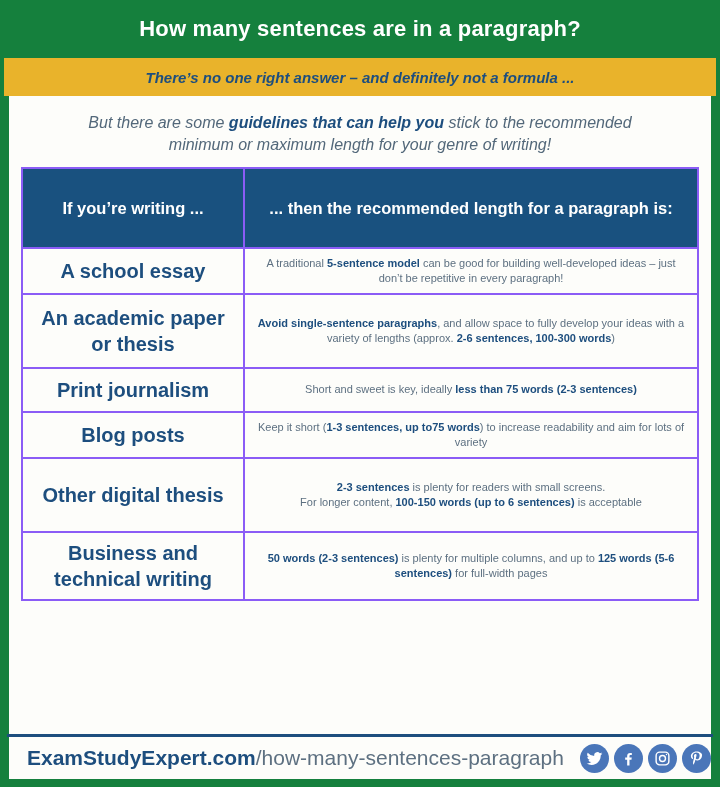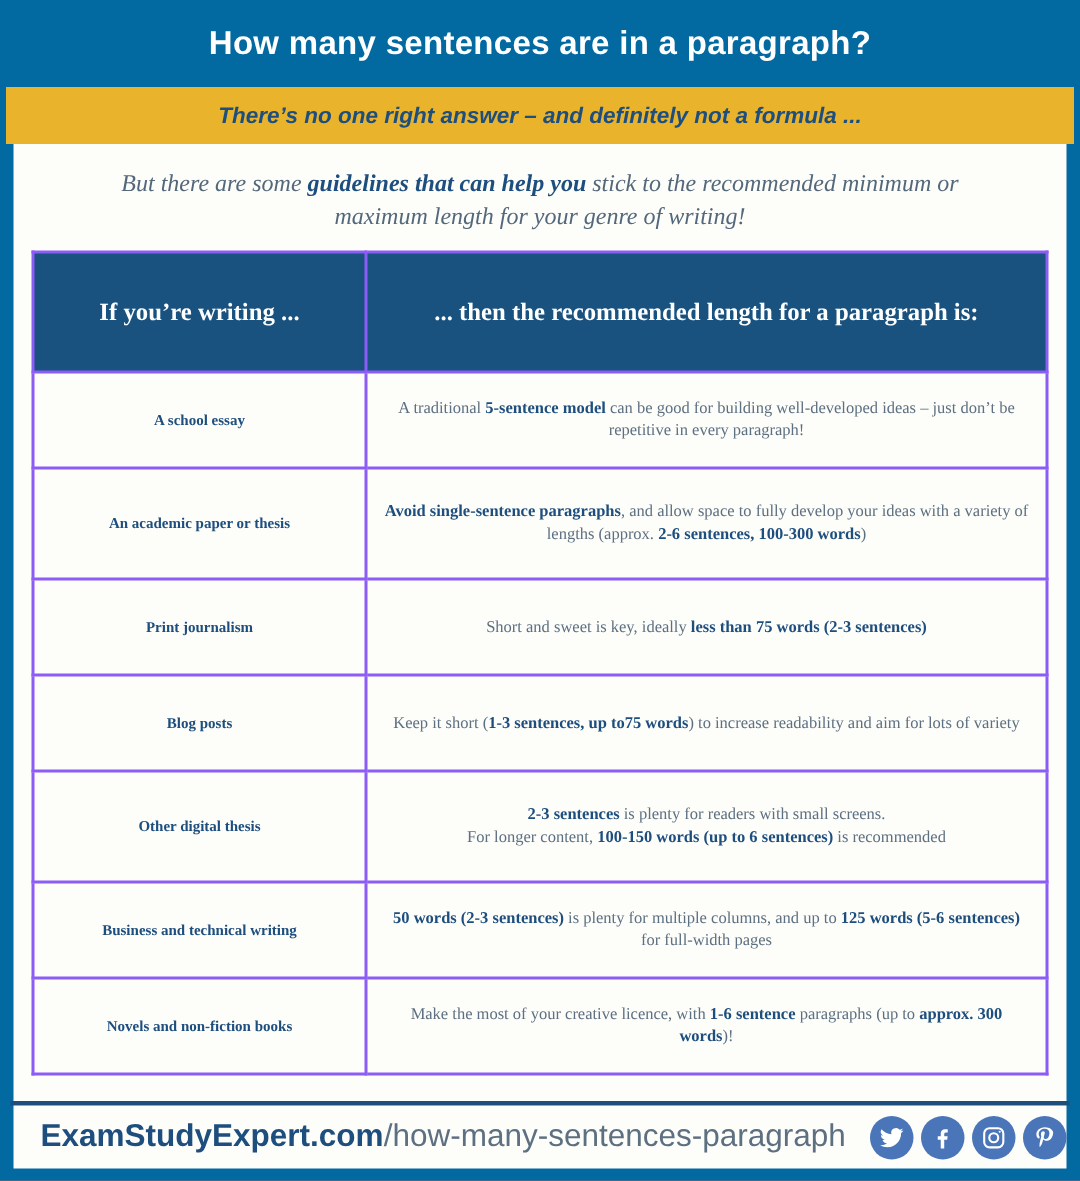--- a/index.html
+++ b/index.html
@@ -1,51 +1,51 @@
 <!DOCTYPE html>
 <html><head>
 <meta charset="utf-8">
 <style>
   * { margin:0; padding:0; box-sizing:border-box; }
   html,body { background:#0d3e6b; }
   body { font-family:"Liberation Sans", sans-serif; }
   .page {
-    width:720px; height:787px; background:#0369a1;
+    width:720px; height:787px; background:#15803d;
     display:flex; flex-direction:column; overflow:hidden;
     padding:0 9px; position:relative;
   }
   
   .header { height:58px; display:flex; align-items:center; justify-content:center; flex:0 0 auto; }
   .title { color:#ffffff; font-size:22px; font-weight:bold; letter-spacing:.2px; }
   
   .banner {
     background:#e9b32b; height:38px; margin:0 -5px; flex:0 0 auto;
     display:flex; align-items:center; justify-content:center;
   }
   .banner-text { color:#1d4e7e; font-size:15px; font-weight:bold; font-style:italic; }
   
-  .content { background:#fdfdfa; flex:1 1 auto; display:flex; flex-direction:column; padding:10px 12px 6px;font-family:Liberation Serif, serif; }
+  .content { background:#fdfdfa; flex:1 1 auto; display:flex; flex-direction:column; padding:10px 12px 6px; }
   .intro {
     font-style:italic; text-align:center; color:#53687a; font-size:16px; line-height:1.35;
     max-width:580px; margin:6px auto 12px;
   }
   .intro .b, .reminder .b { color:#1d4e7e; font-weight:bold; }
   .rec-cell .b, .genre-cell { color:#1d4e7e; font-weight:bold; }
   
   table { width:100%; border-collapse:collapse; flex:0 0 auto; }
   td, th { border:2px solid #8b5cf6; }
   th {
     background:#19517f; color:#fff; padding:10px 8px; height:80px;
     font-size:16.5px; font-weight:bold; text-align:center; vertical-align:middle;
   }
   th.col1 { width:222px; }
   td { background:#fdfdfa; text-align:center; vertical-align:middle; padding:7px 10px; }
-  .genre-cell { font-size:10px; line-height:1.3; }
+  .genre-cell { font-size:20px; line-height:1.3; }
   .rec-cell { font-size:11px; color:#5d7081; line-height:1.35; white-space:pre-line; }
-  tr.h2 td { height:64px; }
+  tr.h2 td { height:44px; }
   tr.h3 td { height:74px; }
   
   .reminder {
     font-style:italic; text-align:center; color:#53687a; font-size:15.5px;
     padding:13px 4px 10px; flex:0 0 auto;
   }
   .reminder .b { font-size:15.5px; }
   
   .rule { height:3px; background:#1d4e7e; margin:0 -2px; flex:0 0 auto; }
   .footer {
@@ -111,32 +111,28 @@
   </tr>
 
   <tr class="h2">
     <td class="genre-cell">Blog posts</td>
     <td class="rec-cell"><span>Keep it short (</span><span class="b">1-3 sentences, up to75 words</span><span>) to increase readability and aim for lots of variety</span></td>
   </tr>
 
   <tr class="h3">
     <td class="genre-cell">Other digital thesis</td>
     <td class="rec-cell"><span class="b">2-3 sentences</span><span> is plenty for readers with small screens.
-For longer content,  </span><span class="b">100-150 words (up to 6 sentences)</span><span> is recommended</span></td>
+For longer content,  </span><span class="b">100-150 words (up to 6 sentences)</span><span> is acceptable</span></td>
   </tr>
 
   <tr class="h2">
     <td class="genre-cell">Business and technical writing</td>
     <td class="rec-cell"><span class="b">50 words (2-3 sentences)</span><span> is plenty for multiple columns, and up to </span><span class="b">125 words (5-6 sentences)</span><span> for full-width pages</span></td>
   </tr>
 
-  <tr class="h2">
-    <td class="genre-cell">Novels and non-fiction books</td>
-    <td class="rec-cell"><span>Make the most of your creative licence, with </span><span class="b">1-6 sentence</span><span> paragraphs (up to </span><span class="b">approx. 300 words</span><span>)!</span></td>
-  </tr>
 </tbody>
     </table>
 
 
   </div>
 
   <div class="rule"></div>
 
   <div class="footer">
     <div class="site-url">

